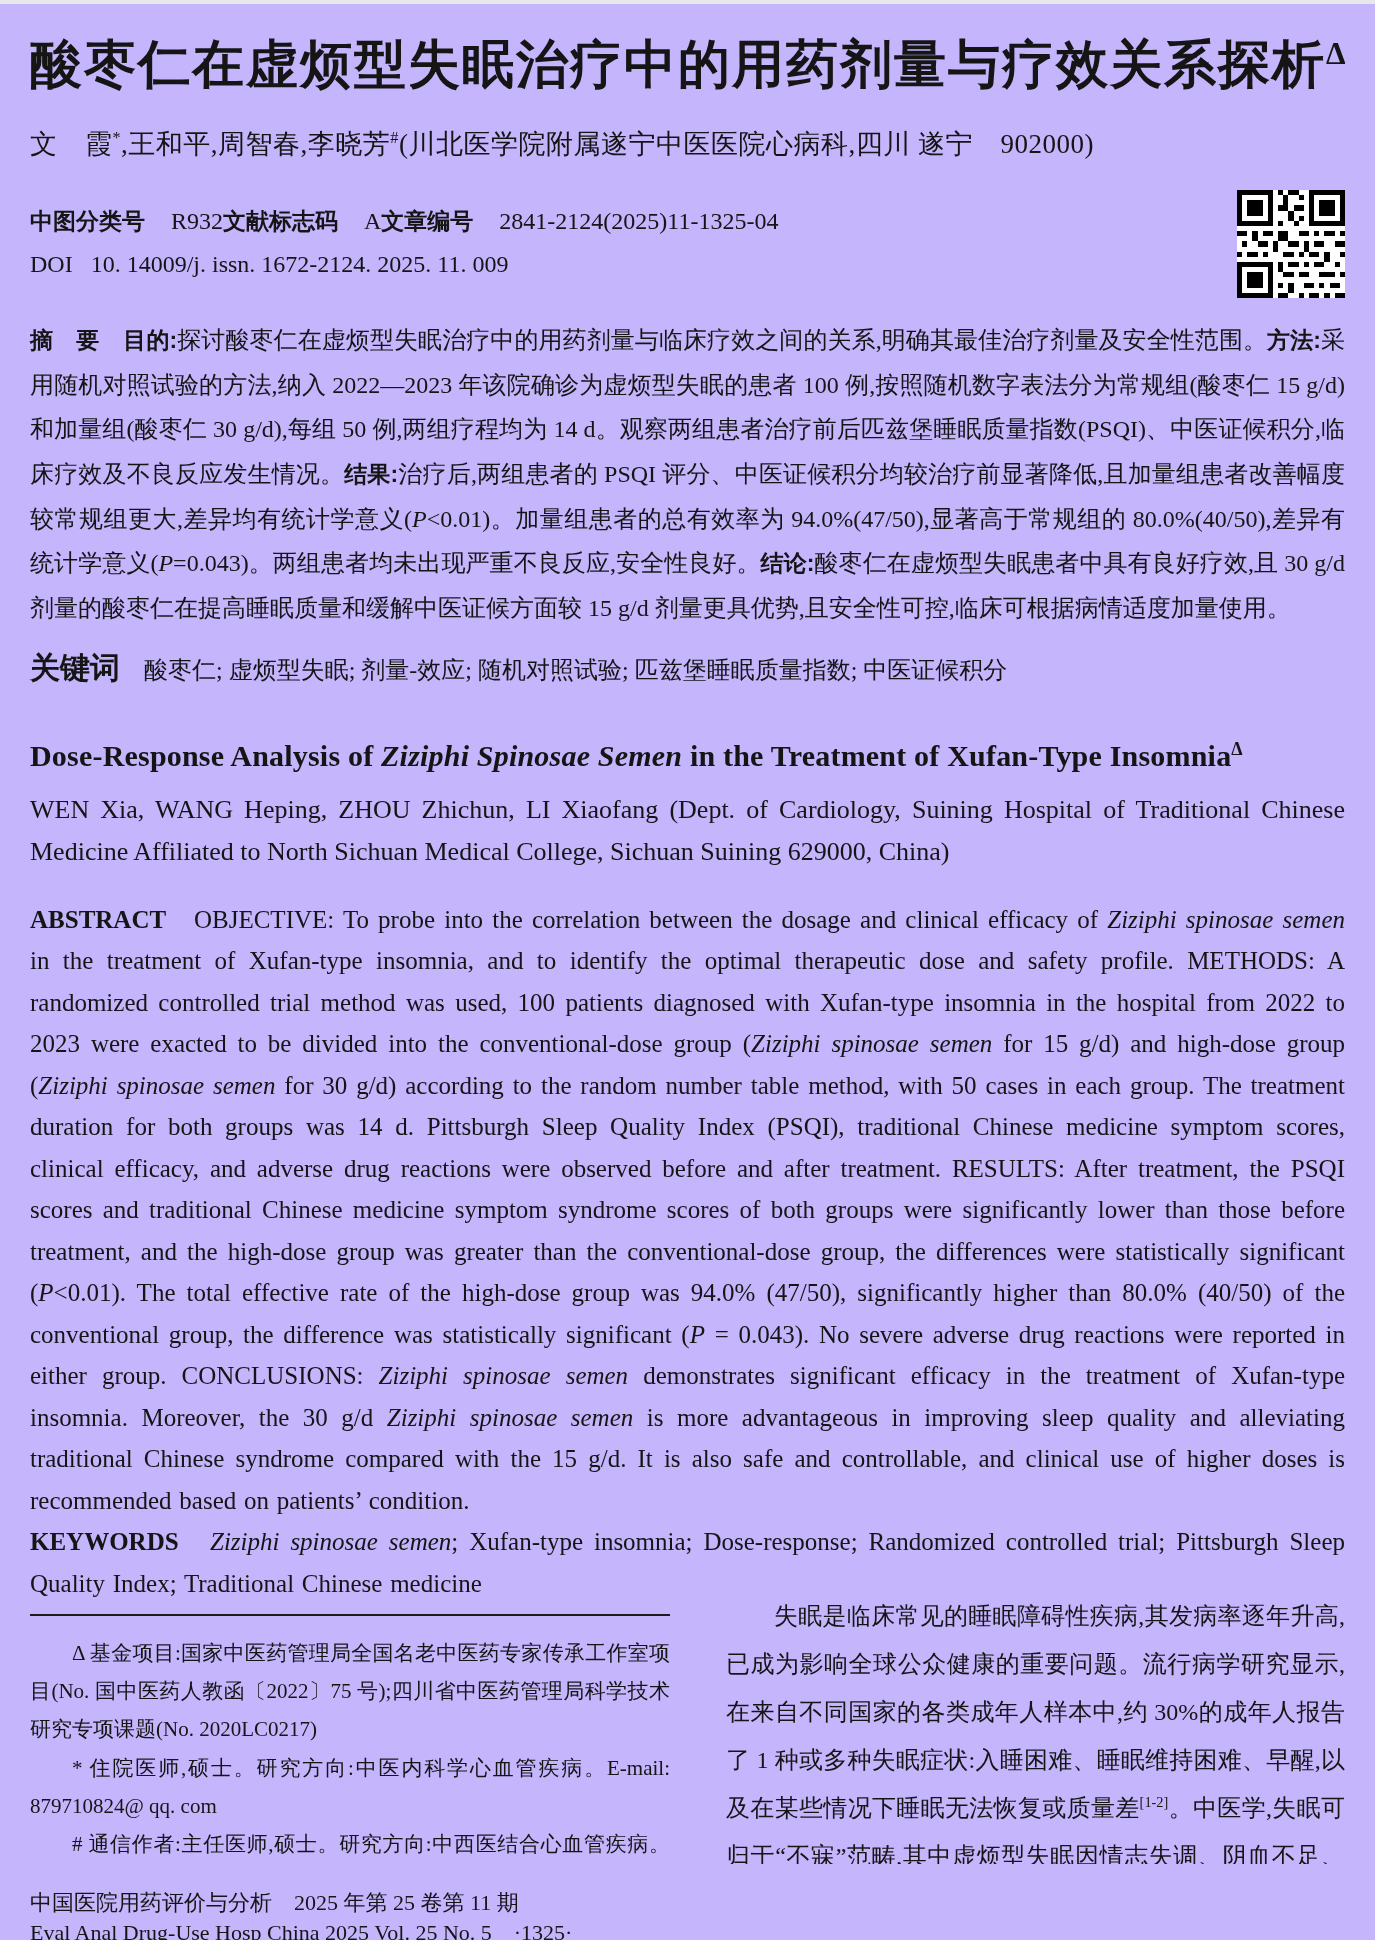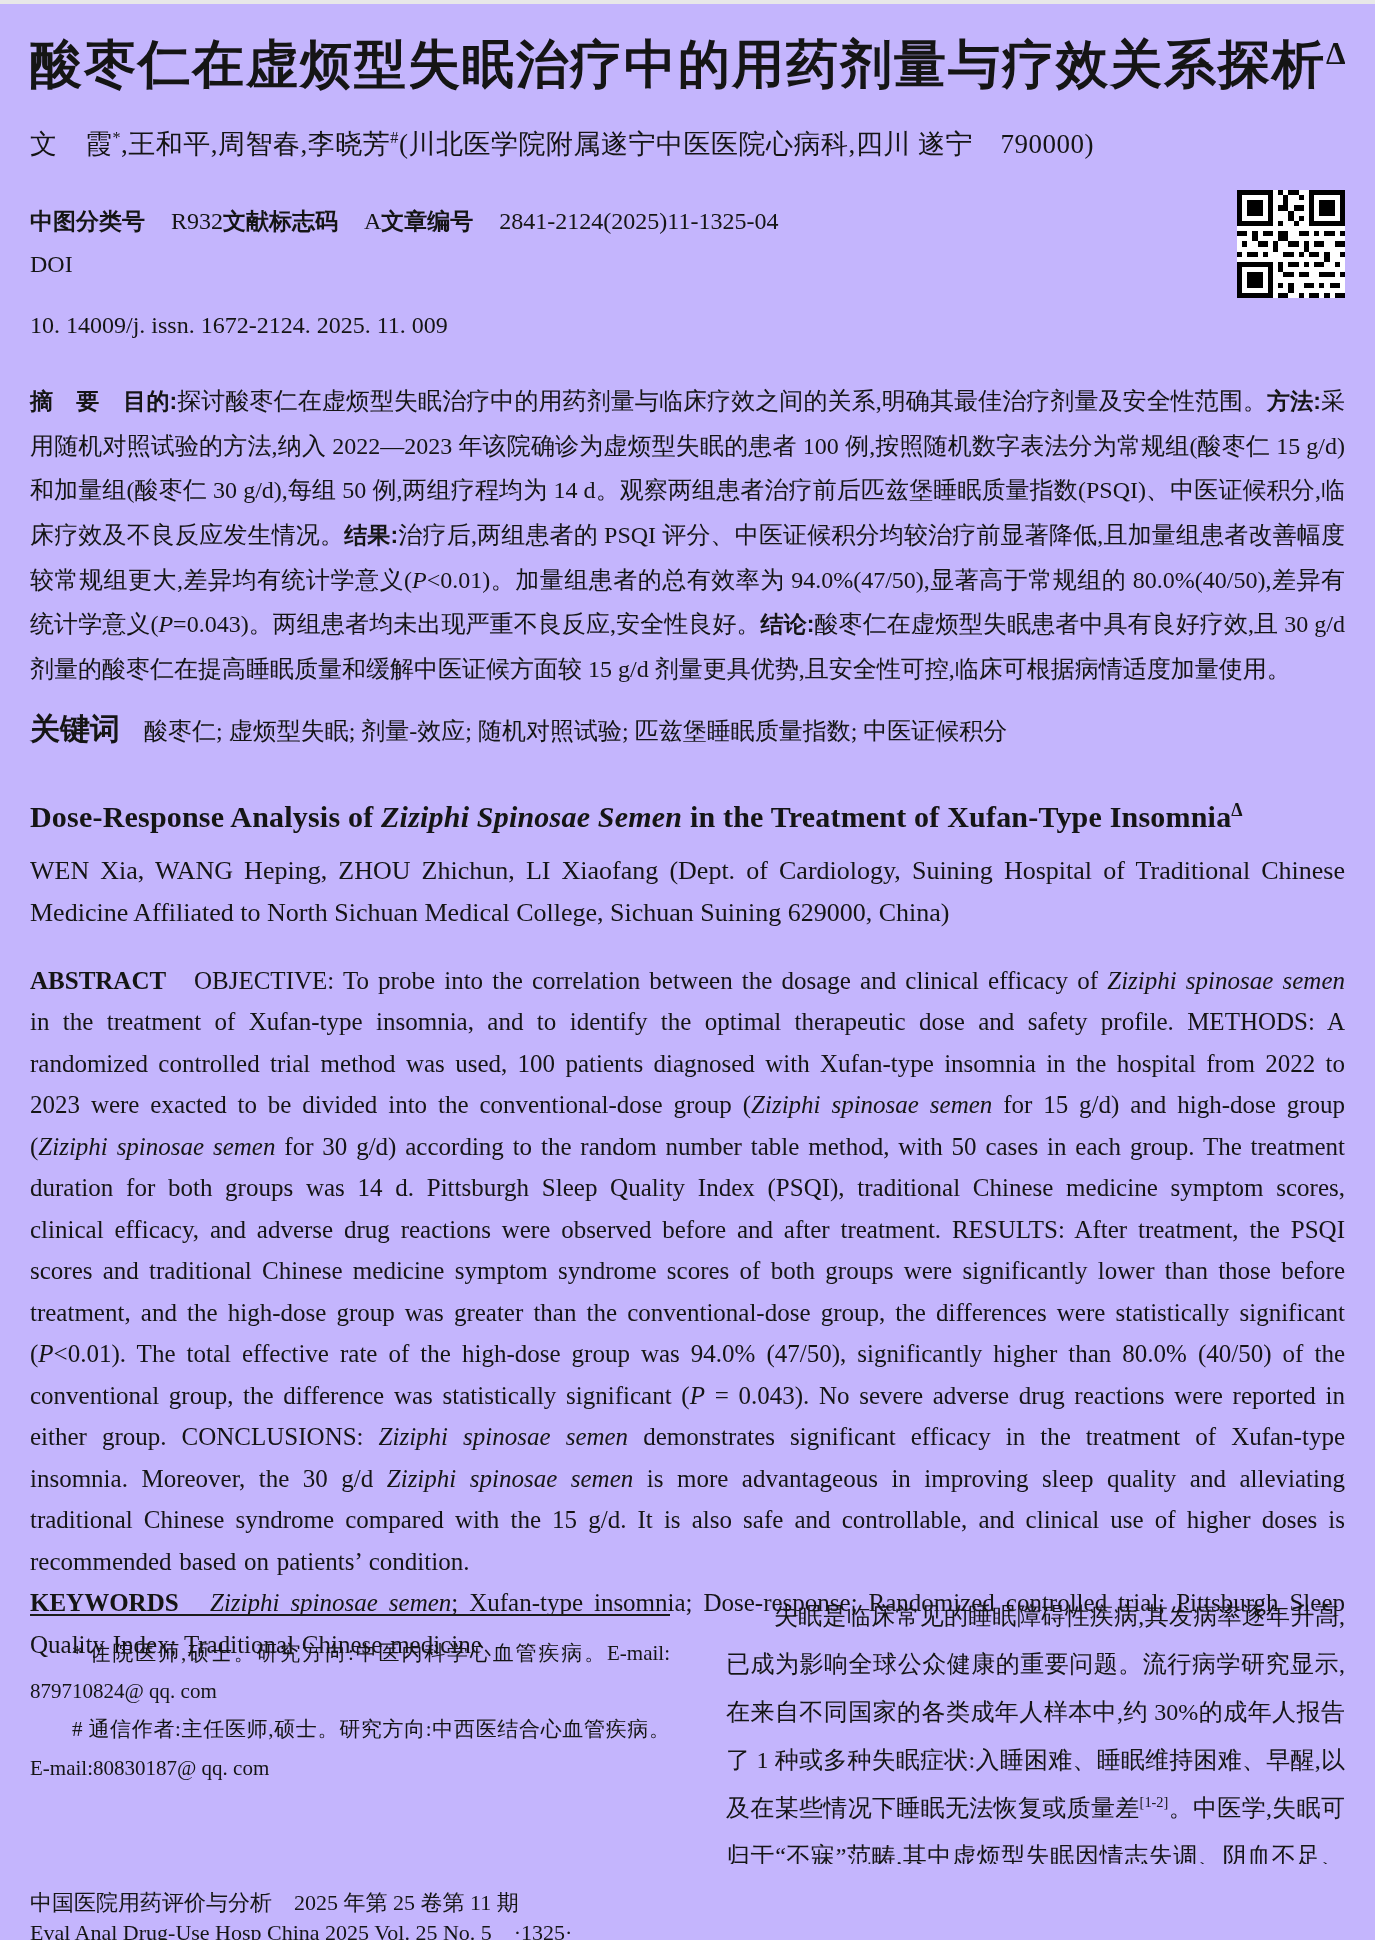--- a/index.html
+++ b/index.html
@@ -35,21 +35,21 @@
 
   .meta-row {
     margin-top:44px;
     font-size:24px;
     display:flex;
     align-items:baseline;
   }
   .meta-pair { display:flex; gap:26px; align-items:baseline; }
   .meta-label { font-family:"Liberation Sans", sans-serif; font-weight:bold; font-size:23px; }
   .meta-value { font-size:24px; }
-  .doi-row { margin-top:14px; font-size:24px; display:flex; gap:34px;flex-direction:column; }
+  .doi-row { margin-top:14px; font-size:24px; display:flex; gap:18px; }
 
   .qr {
     position:absolute;
     top:186px; right:30px;
     width:108px; height:108px;
   }
 
   .abstract-cn {
     margin-top:40px;
     font-size:24px;
@@ -123,21 +123,21 @@
   }
 </style>
 </head>
 <body>
 
 <div class="page">
   <div class="inner">
 
     <h1 class="title-cn"><span>酸枣仁在虚烦型失眠治疗中的用药剂量与疗效关系探析</span><sup>Δ</sup></h1>
 
-    <div class="authors-cn"><span>文　霞</span><sup>*</sup><span>,王和平,周智春,李晓芳</span><sup>#</sup><span>(川北医学院附属遂宁中医医院心病科,四川 遂宁　790000)</span></div>
+    <div class="authors-cn"><span>文　霞</span><sup>*</sup><span>,王和平,周智春,李晓芳</span><sup>#</sup><span>(川北医学院附属遂宁中医医院心病科,四川 遂宁　902000)</span></div>
 
     <div class="meta-row">
       <div class="meta-pair">
         <span class="meta-label">中图分类号</span>
         <span class="meta-value">R932</span>
       </div>
       <div class="meta-pair">
         <span class="meta-label">文献标志码</span>
         <span class="meta-value">A</span>
       </div>
@@ -236,20 +236,21 @@
     <p class="abstract-en"><span class="b">ABSTRACT</span><span>　OBJECTIVE: To probe into the correlation between the dosage and clinical efficacy of </span><span class="i">Ziziphi spinosae semen</span><span> in the treatment of Xufan-type insomnia, and to identify the optimal therapeutic dose and safety profile. METHODS: A randomized controlled trial method was used, 100 patients diagnosed with Xufan-type insomnia in the hospital from 2022 to 2023 were exacted to be divided into the conventional-dose group (</span><span class="i">Ziziphi spinosae semen</span><span> for 15 g/d) and high-dose group (</span><span class="i">Ziziphi spinosae semen</span><span> for 30 g/d) according to the random number table method, with 50 cases in each group. The treatment duration for both groups was 14 d. Pittsburgh Sleep Quality Index (PSQI), traditional Chinese medicine symptom scores, clinical efficacy, and adverse drug reactions were observed before and after treatment. RESULTS: After treatment, the PSQI scores and traditional Chinese medicine symptom syndrome scores of both groups were significantly lower than those before treatment, and the high-dose group was greater than the conventional-dose group, the differences were statistically significant (</span><span class="i">P</span><span>&lt;0.01). The total effective rate of the high-dose group was 94.0% (47/50), significantly higher than 80.0% (40/50) of the conventional group, the difference was statistically significant (</span><span class="i">P</span><span> = 0.043). No severe adverse drug reactions were reported in either group. CONCLUSIONS: </span><span class="i">Ziziphi spinosae semen</span><span> demonstrates significant efficacy in the treatment of Xufan-type insomnia. Moreover, the 30 g/d </span><span class="i">Ziziphi spinosae semen</span><span> is more advantageous in improving sleep quality and alleviating traditional Chinese syndrome compared with the 15 g/d. It is also safe and controllable, and clinical use of higher doses is recommended based on patients’ condition.</span></p>
 
     <p class="keywords-en"><span class="b">KEYWORDS</span><span>　</span><span class="i">Ziziphi spinosae semen</span><span>; Xufan-type insomnia; Dose-response; Randomized controlled trial; Pittsburgh Sleep Quality Index; Traditional Chinese medicine</span></p>
 
   </div>
 
   <div class="columns">
     <div class="col-left">
       <div class="footnote-rule"></div>
       <div class="footnotes">
+        <p><span>Δ 基金项目:国家中医药管理局全国名老中医药专家传承工作室项目(No. 国中医药人教函〔2022〕75 号);四川省中医药管理局科学技术研究专项课题(No. 2020LC0217)</span></p>
         <p><span>* 住院医师,硕士。研究方向:中医内科学心血管疾病。E-mail: 879710824@ qq. com</span></p>
         <p><span># 通信作者:主任医师,硕士。研究方向:中西医结合心血管疾病。E-mail:80830187@ qq. com</span></p>
       </div>
     </div>
     <div class="col-right">
       <p class="intro-para"><span>失眠是临床常见的睡眠障碍性疾病,其发病率逐年升高,已成为影响全球公众健康的重要问题。流行病学研究显示,在来自不同国家的各类成年人样本中,约 30%的成年人报告了 1 种或多种失眠症状:入睡困难、睡眠维持困难、早醒,以及在某些情况下睡眠无法恢复或质量差</span><sup>[1-2]</sup><span>。中医学,失眠可归于“不寐”范畴,其中虚烦型失眠因情志失调、阴血不足、心神失养所</span></p>
     </div>
   </div>
 
   <div class="footer">

